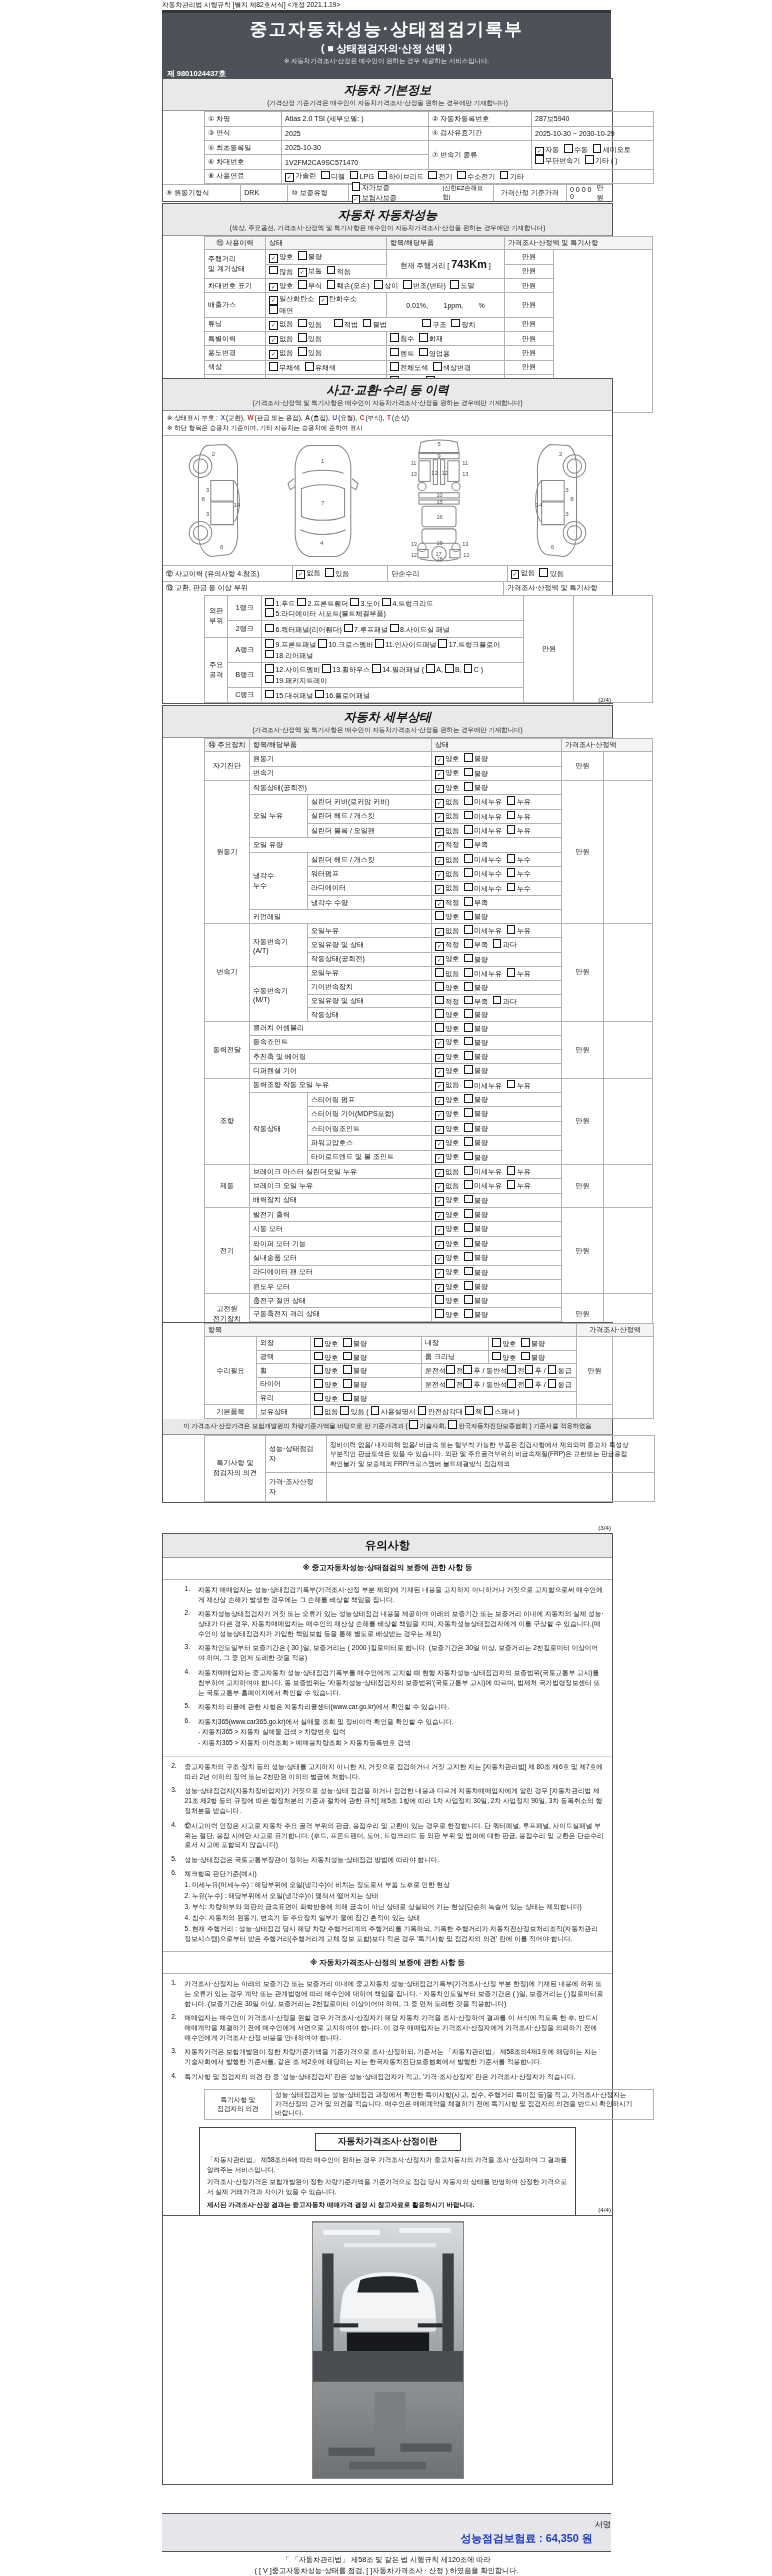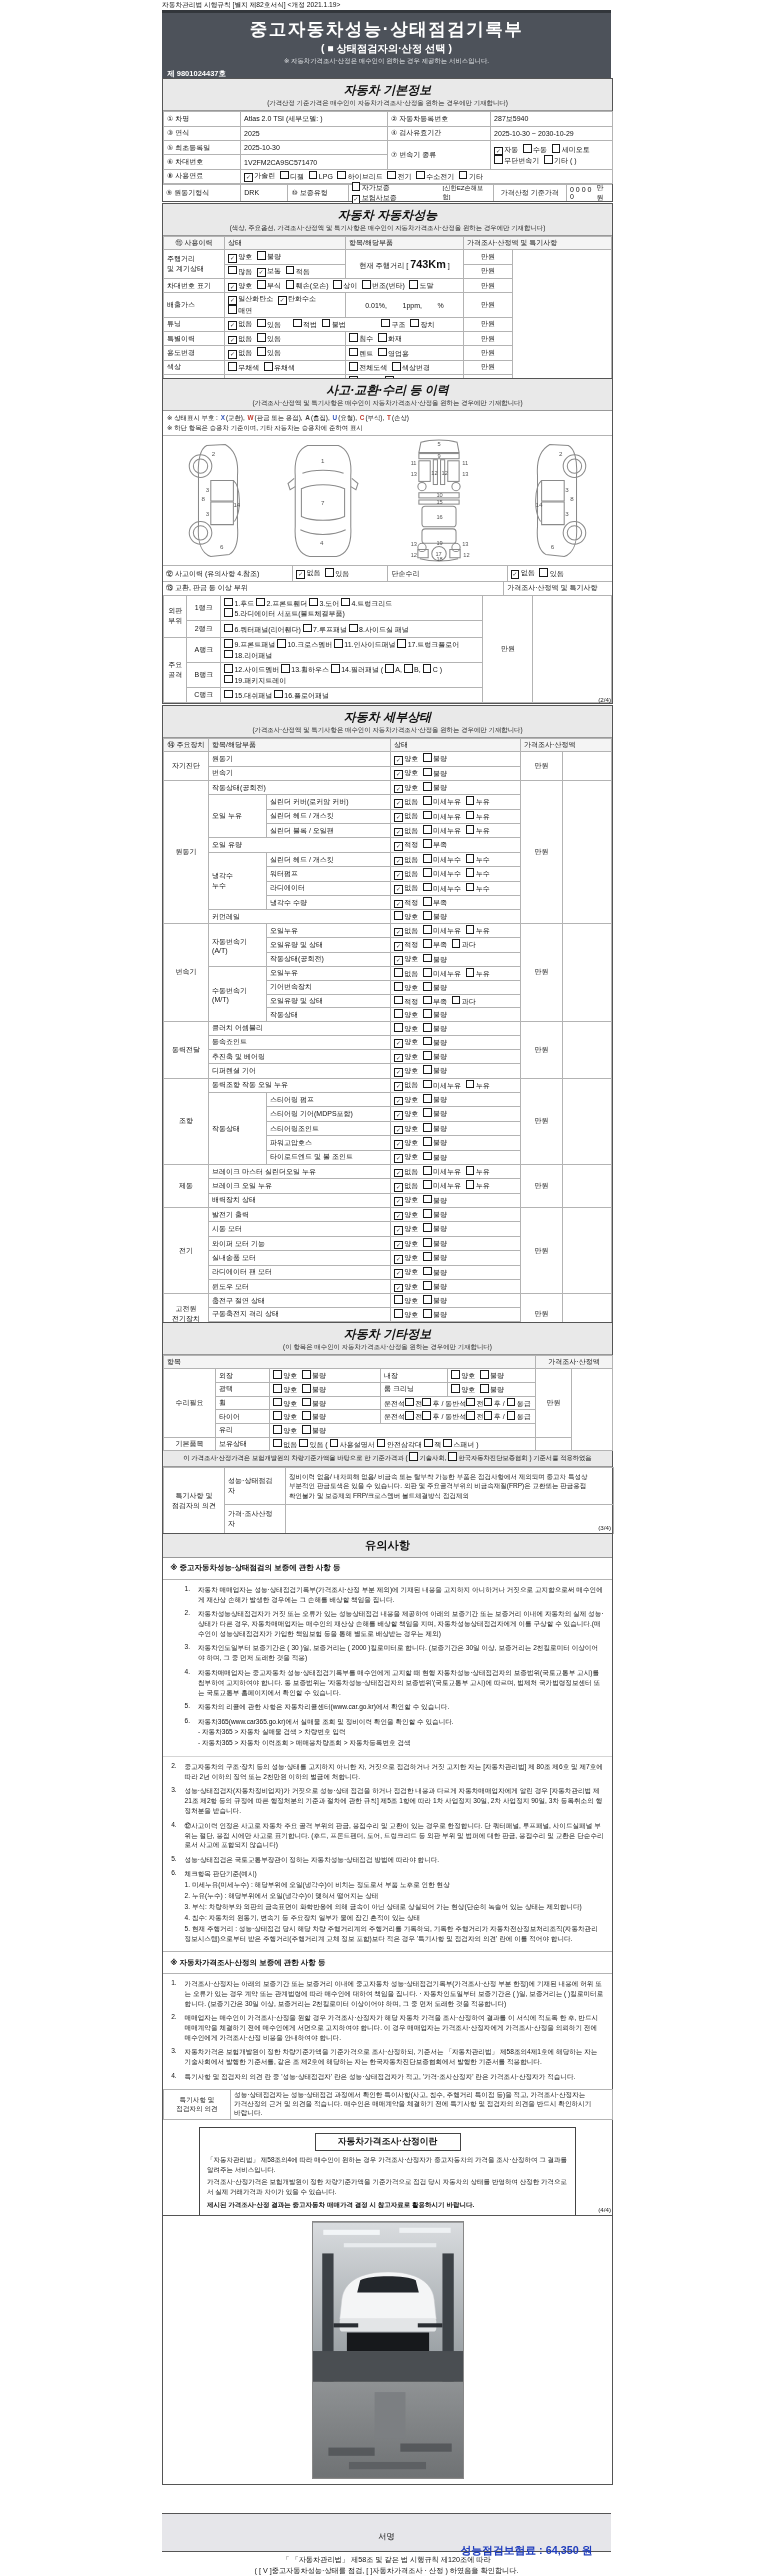--- a/index.html
+++ b/index.html
@@ -17,21 +17,21 @@
   .band .t2{text-align:center;font-size:10.3px;font-weight:bold;margin-top:1px;}
   .band .t3{text-align:center;font-size:6.4px;color:#e3e5e8;margin-top:1px;}
   .band .docno{font-size:7.5px;font-weight:bold;color:#fff;padding-left:5.2px;margin-top:3.1px;}
 
   
   .sec{border:1px solid #555;background:#fff;}
   .shead{background:#e9e9e9;text-align:center;padding:2.6px 0 2.1px 0;border-bottom:0.5px solid #999;}
   .shead .st{font-size:12px;font-weight:bold;font-style:italic;}
   .shead .ss{font-size:6.4px;color:#222;margin-top:0.5px;}
 
-  table{border-collapse:collapse;width:100%;table-layout:fixed;}
+  table{border-collapse:collapse;width:100%;table-layout:fixed;margin-left:41px;}
   td{border:0.5px solid #b3b3b3;font-size:7px;padding:1px 3.1px;vertical-align:middle;word-break:keep-all;}
   .lblc{background:#fff;}
   .center{text-align:center;}
   .pricec{text-align:center;}
   .specc{background:#fff;}
 
   
   .opt{display:inline-block;margin-right:4.6px;white-space:nowrap;}
   .cb{display:inline-block;width:6.7px;height:6.7px;border:1px solid #1a1a1a;line-height:6.2px;font-size:5.7px;font-weight:bold;text-align:center;vertical-align:-1px;margin-right:1.5px;background:#fff;color:#000;}
   .optlbl{font-size:7px;}
@@ -44,41 +44,41 @@
   
   .diagrow{display:flex;justify-content:space-around;align-items:center;padding:3.1px 2.1px;}
   .diag{flex:0 0 auto;}
   .diag svg{display:block;}
   .legend .sym{font-weight:bold;margin:0 1px;}
 
   .notes{font-size:6.4px;padding:2.1px 4.1px;border-bottom:0.5px solid #b3b3b3;line-height:1.55;}
 
   
   .ntitle{background:#e9e9e9;text-align:center;font-size:11.3px;font-weight:bold;padding:4.1px 0;border-bottom:0.5px solid #999;}
-  .nsub{font-size:7.5px;font-weight:bold;padding:5.2px 7.2px;border-bottom:0.5px solid #b3b3b3;}
+  .nsub{font-size:7.5px;font-weight:bold;padding:5.2px 7.2px;border-bottom:0.5px solid #b3b3b3;text-align:center;}
   .nlist{padding:5.2px 8.2px 3.1px 8.2px;}
   .nitem{display:flex;margin-bottom:4.6px;}
   .nitem .nn{flex:0 0 13.4px;font-size:6.6px;}
   .nitem .nt{flex:1;font-size:6.6px;line-height:1.5;}
   .nsub2{font-size:6.6px;line-height:1.5;margin-top:1px;}
   .inner{margin-left:13.4px;}
 
   .gtable td{font-size:6.6px;}
 
   .infobox{margin:6.2px auto 0 auto;width:361px;border:1px solid #444;padding:5.2px 7.2px;}
   .infobox .ibt{display:block;width:144px;margin:0 auto 4.1px auto;border:0.5px solid #444;text-align:center;font-weight:bold;font-size:8.8px;padding:2.1px 0;}
   .infobox .ibl{font-size:6.5px;line-height:1.55;margin:2.1px 0;}
   .infobox .ibl.bold{font-weight:bold;}
 
   
   .photobox{display:block;margin:5.2px auto;width:150px;height:256px;border:0.5px solid #888;background:#777;}
 
   
   .signband{background:#e6e6ea;border-top:1.5px solid #555;border-bottom:1.5px solid #555;height:37px;}
-  .signband .slab{text-align:center;font-size:8.2px;padding-top:17px;}
+  .signband .slab{text-align:right;font-size:8.2px;padding-top:5px;}
   .signband .fee{text-align:right;padding-right:18.5px;font-size:10.8px;font-weight:bold;color:#1f3dbd;margin-top:2.1px;}
 
   .footer{text-align:center;font-size:7.2px;line-height:1.5;color:#111;}
 
   .flexrow{display:flex;align-items:stretch;border-top:0.5px solid #b3b3b3;}
   .fcell{border-right:0.5px solid #b3b3b3;padding:1.5px 3.1px;font-size:7px;display:flex;align-items:center;}
   .fcell:last-child{border-right:none;}
 
   .finalrow{display:flex;justify-content:center;align-items:center;gap:9.3px;padding:3.6px 0 1px 0;background:#e9e9e9;}
   .finalrow .flab{font-size:9.8px;font-weight:bold;}
@@ -647,24 +647,20 @@
               <td colspan="2">연료누출(LP가스포함)</td>
               <td><span class="opt"><span class="cb on">✓</span><span class="optlbl">없음</span></span><span class="opt"><span class="cb"></span><span class="optlbl">있음</span></span></td>
               <td rowspan="1" class="pricec">만원</td>
               <td rowspan="1" class="specc"></td>
             </tr>
           </tbody>
     </table>
   </div>
 
   <div class="abs sec" style="top:1322px;">
-    <div class="shead">
-      <div class="st">자동차 기타정보</div>
-      <div class="ss">(이 항목은 매수인이 자동차가격조사·산정을 원하는 경우에만 기재합니다)</div>
-    </div>
     <table>
       <colgroup>
             <col style="width:52px">
             <col style="width:54px">
             <col style="width:111px">
             <col style="width:67px">
             <col style="width:88px">
             <col style="width:36px">
             <col style="width:41px">
           </colgroup>

